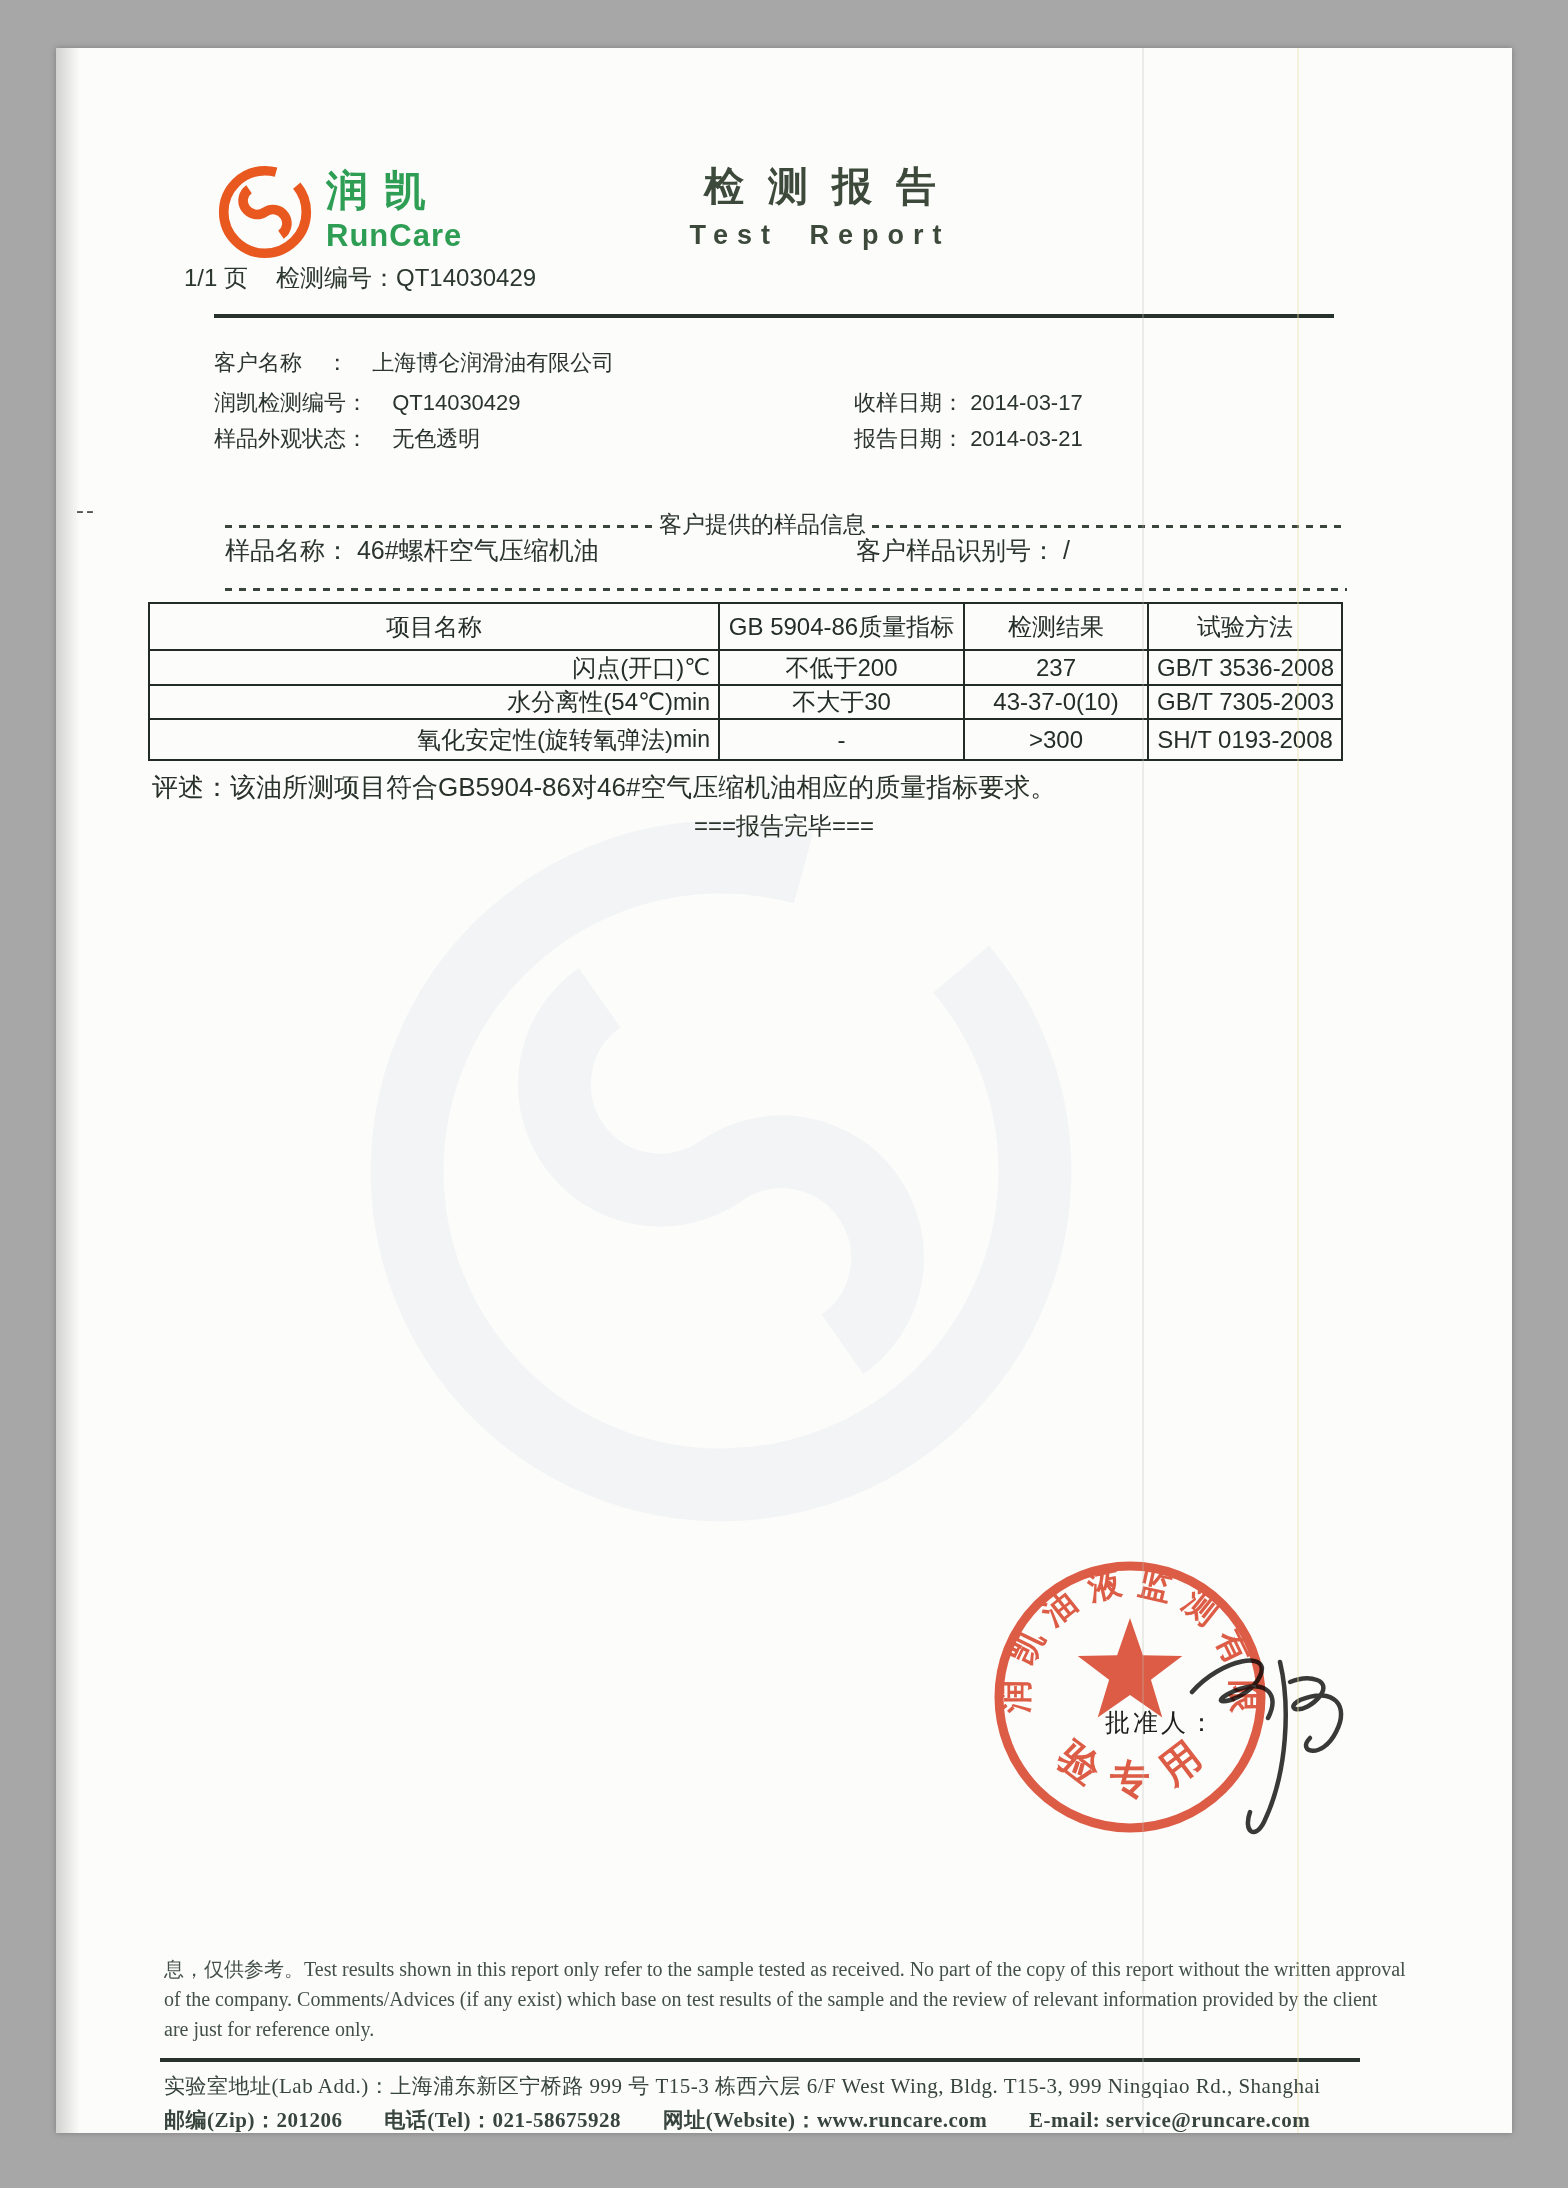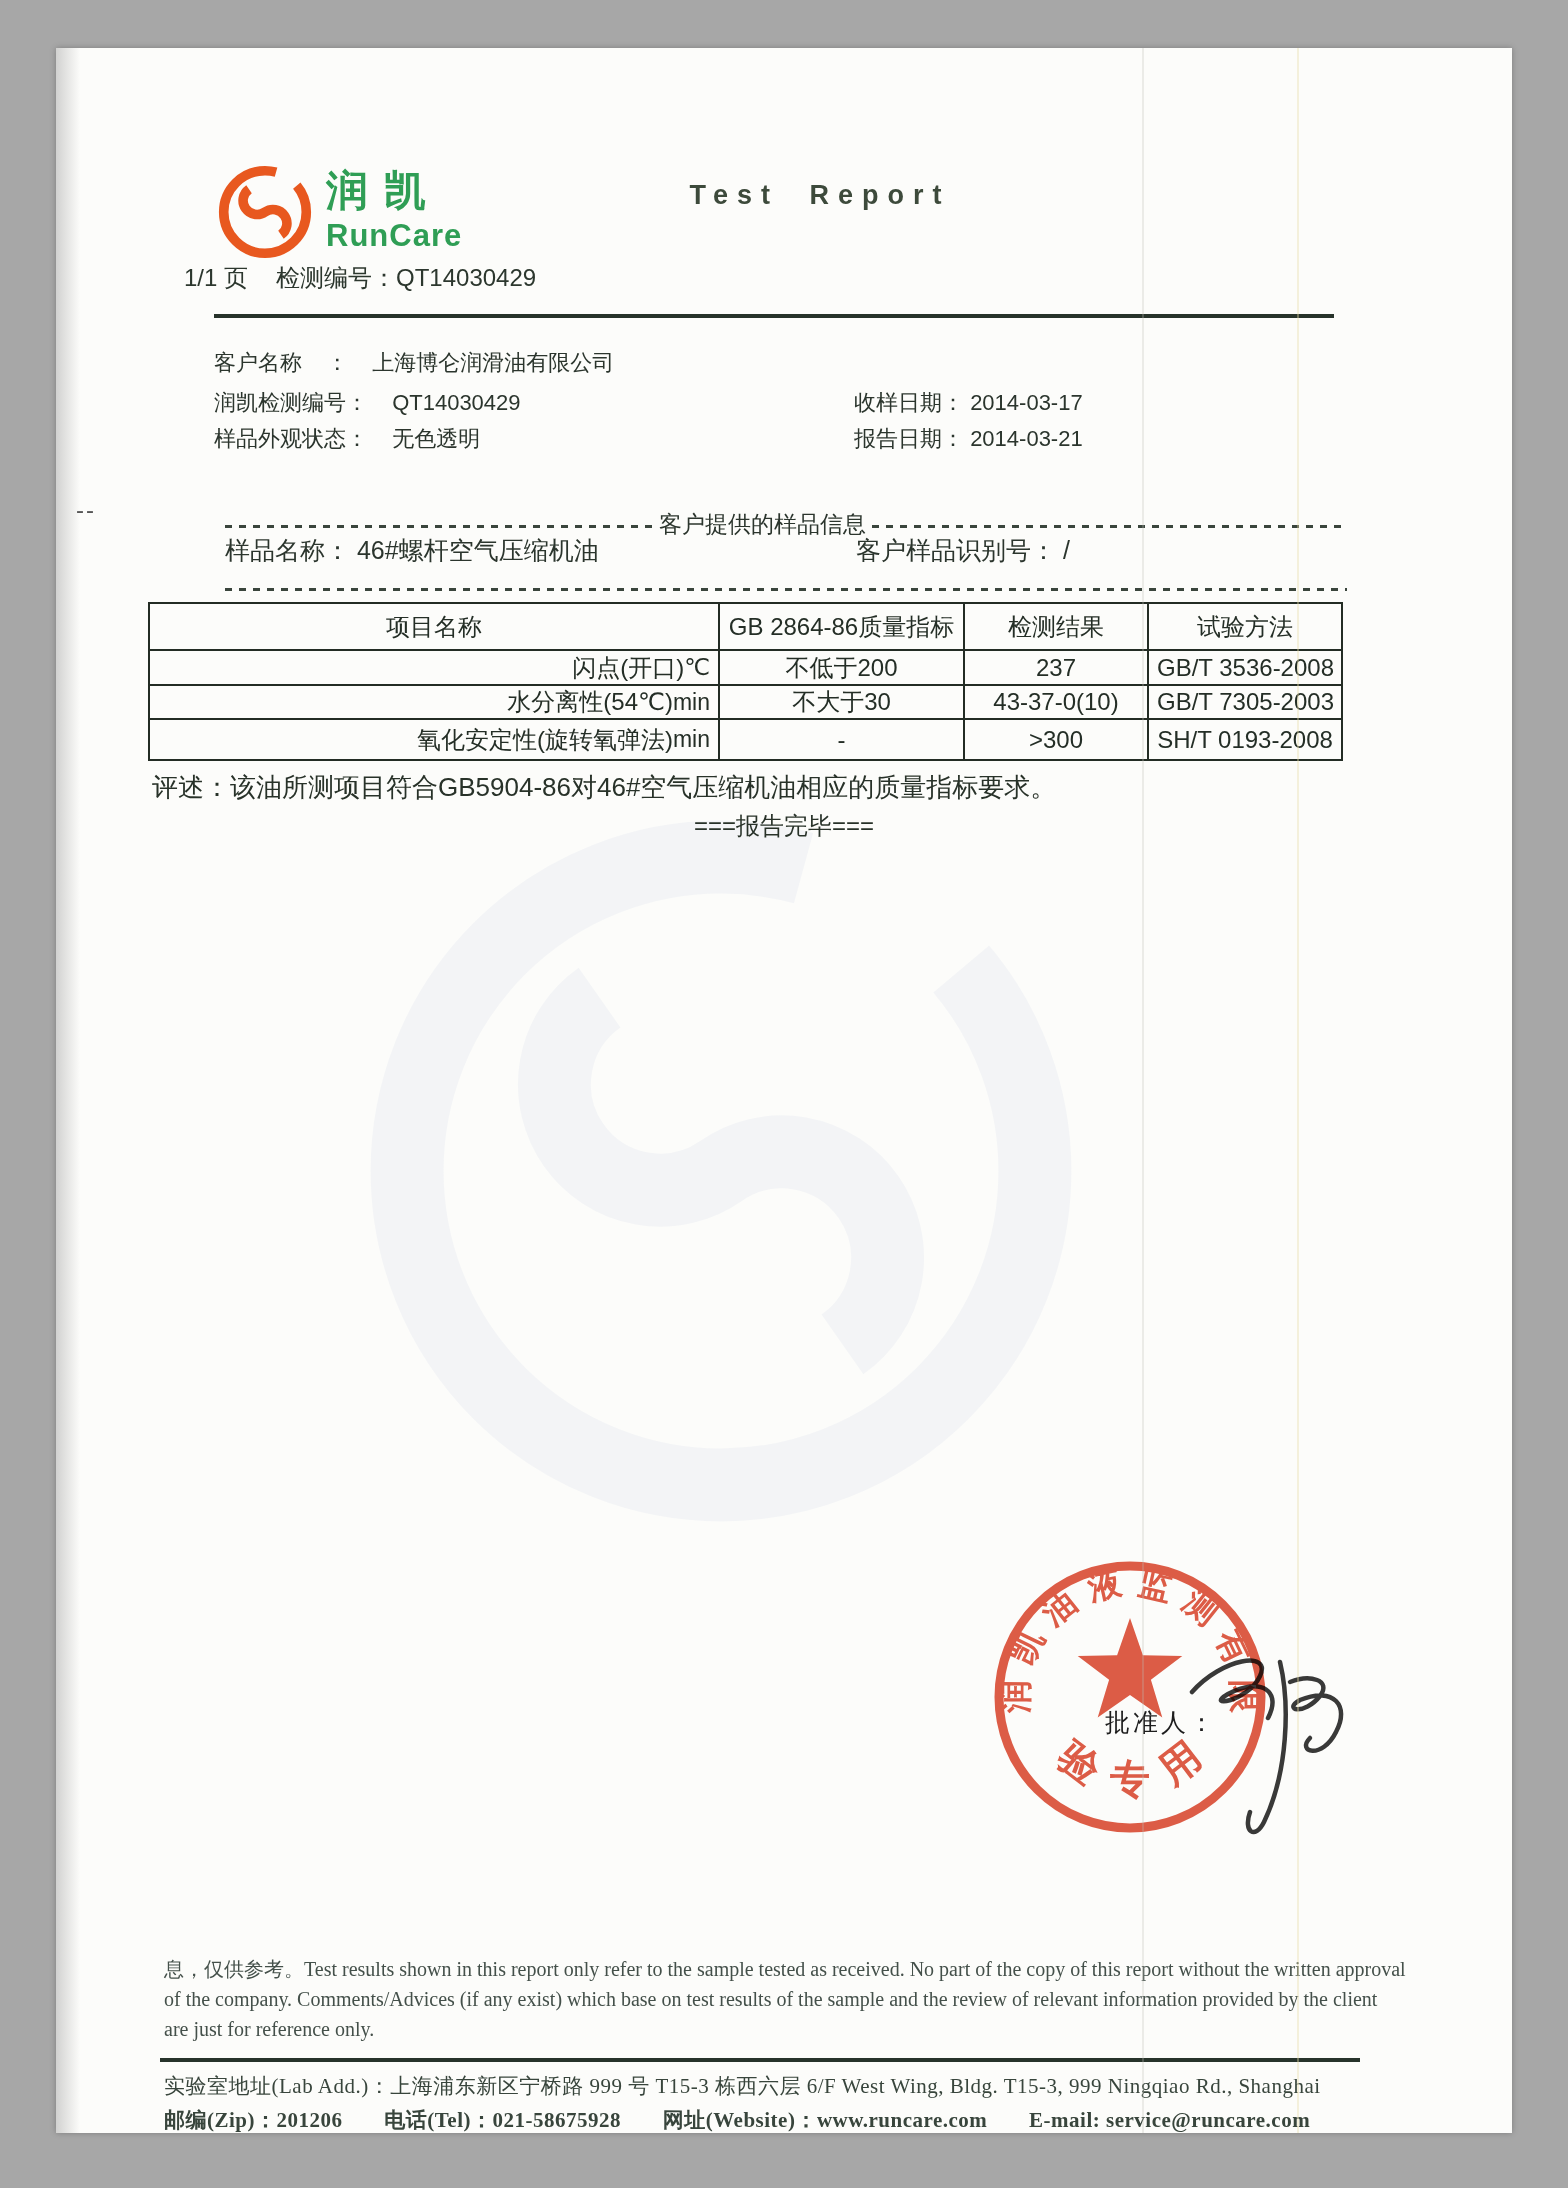--- a/index.html
+++ b/index.html
@@ -119,20 +119,21 @@
 
   <svg class="logo-icon" viewBox="0 0 100 100">
     <circle cx="50" cy="50" r="43" fill="none" stroke="#e8581f" stroke-width="10" stroke-dasharray="244 26" stroke-dashoffset="30"></circle>
     <path d="M50 21 A 14.5 14.5 0 1 0 50 50 A 14.5 14.5 0 1 1 50 79" fill="none" stroke="#e8581f" stroke-width="10" transform="rotate(-35 50 50)"></path>
   </svg>
   <div class="brand-text">
     <div class="brand-cn">润凯</div>
     <div class="brand-en">RunCare</div>
   </div>
   <div class="title-block">
+    <div class="title-cn">检测报告</div>
     <div class="title-en">Test Report</div>
   </div>
   <div class="page-line">
     <span>1/1 页</span><span class="gap"></span><span>检测编号：</span><span>QT14030429</span>
   </div>
   <div class="header-rule"></div>
 
   <div class="info-row r1">
     <span class="lbl">客户名称</span>
     <span class="val">：</span>
@@ -174,21 +175,21 @@
   <table class="results-table">
     <colgroup>
         <col style="width:570px">
         <col style="width:245px">
         <col style="width:184px">
         <col style="width:194px">
       </colgroup>
     <thead>
       <tr>
         <th>项目名称</th>
-        <th>GB 2864-86质量指标</th>
+        <th>GB 5904-86质量指标</th>
         <th>检测结果</th>
         <th>试验方法</th>
       </tr>
     </thead>
     <tbody>
       <tr>
         <td class="c-item">
             <span class="cell-flex">
               <span>闪点(开口)</span>
               <span class="unit">℃</span>

